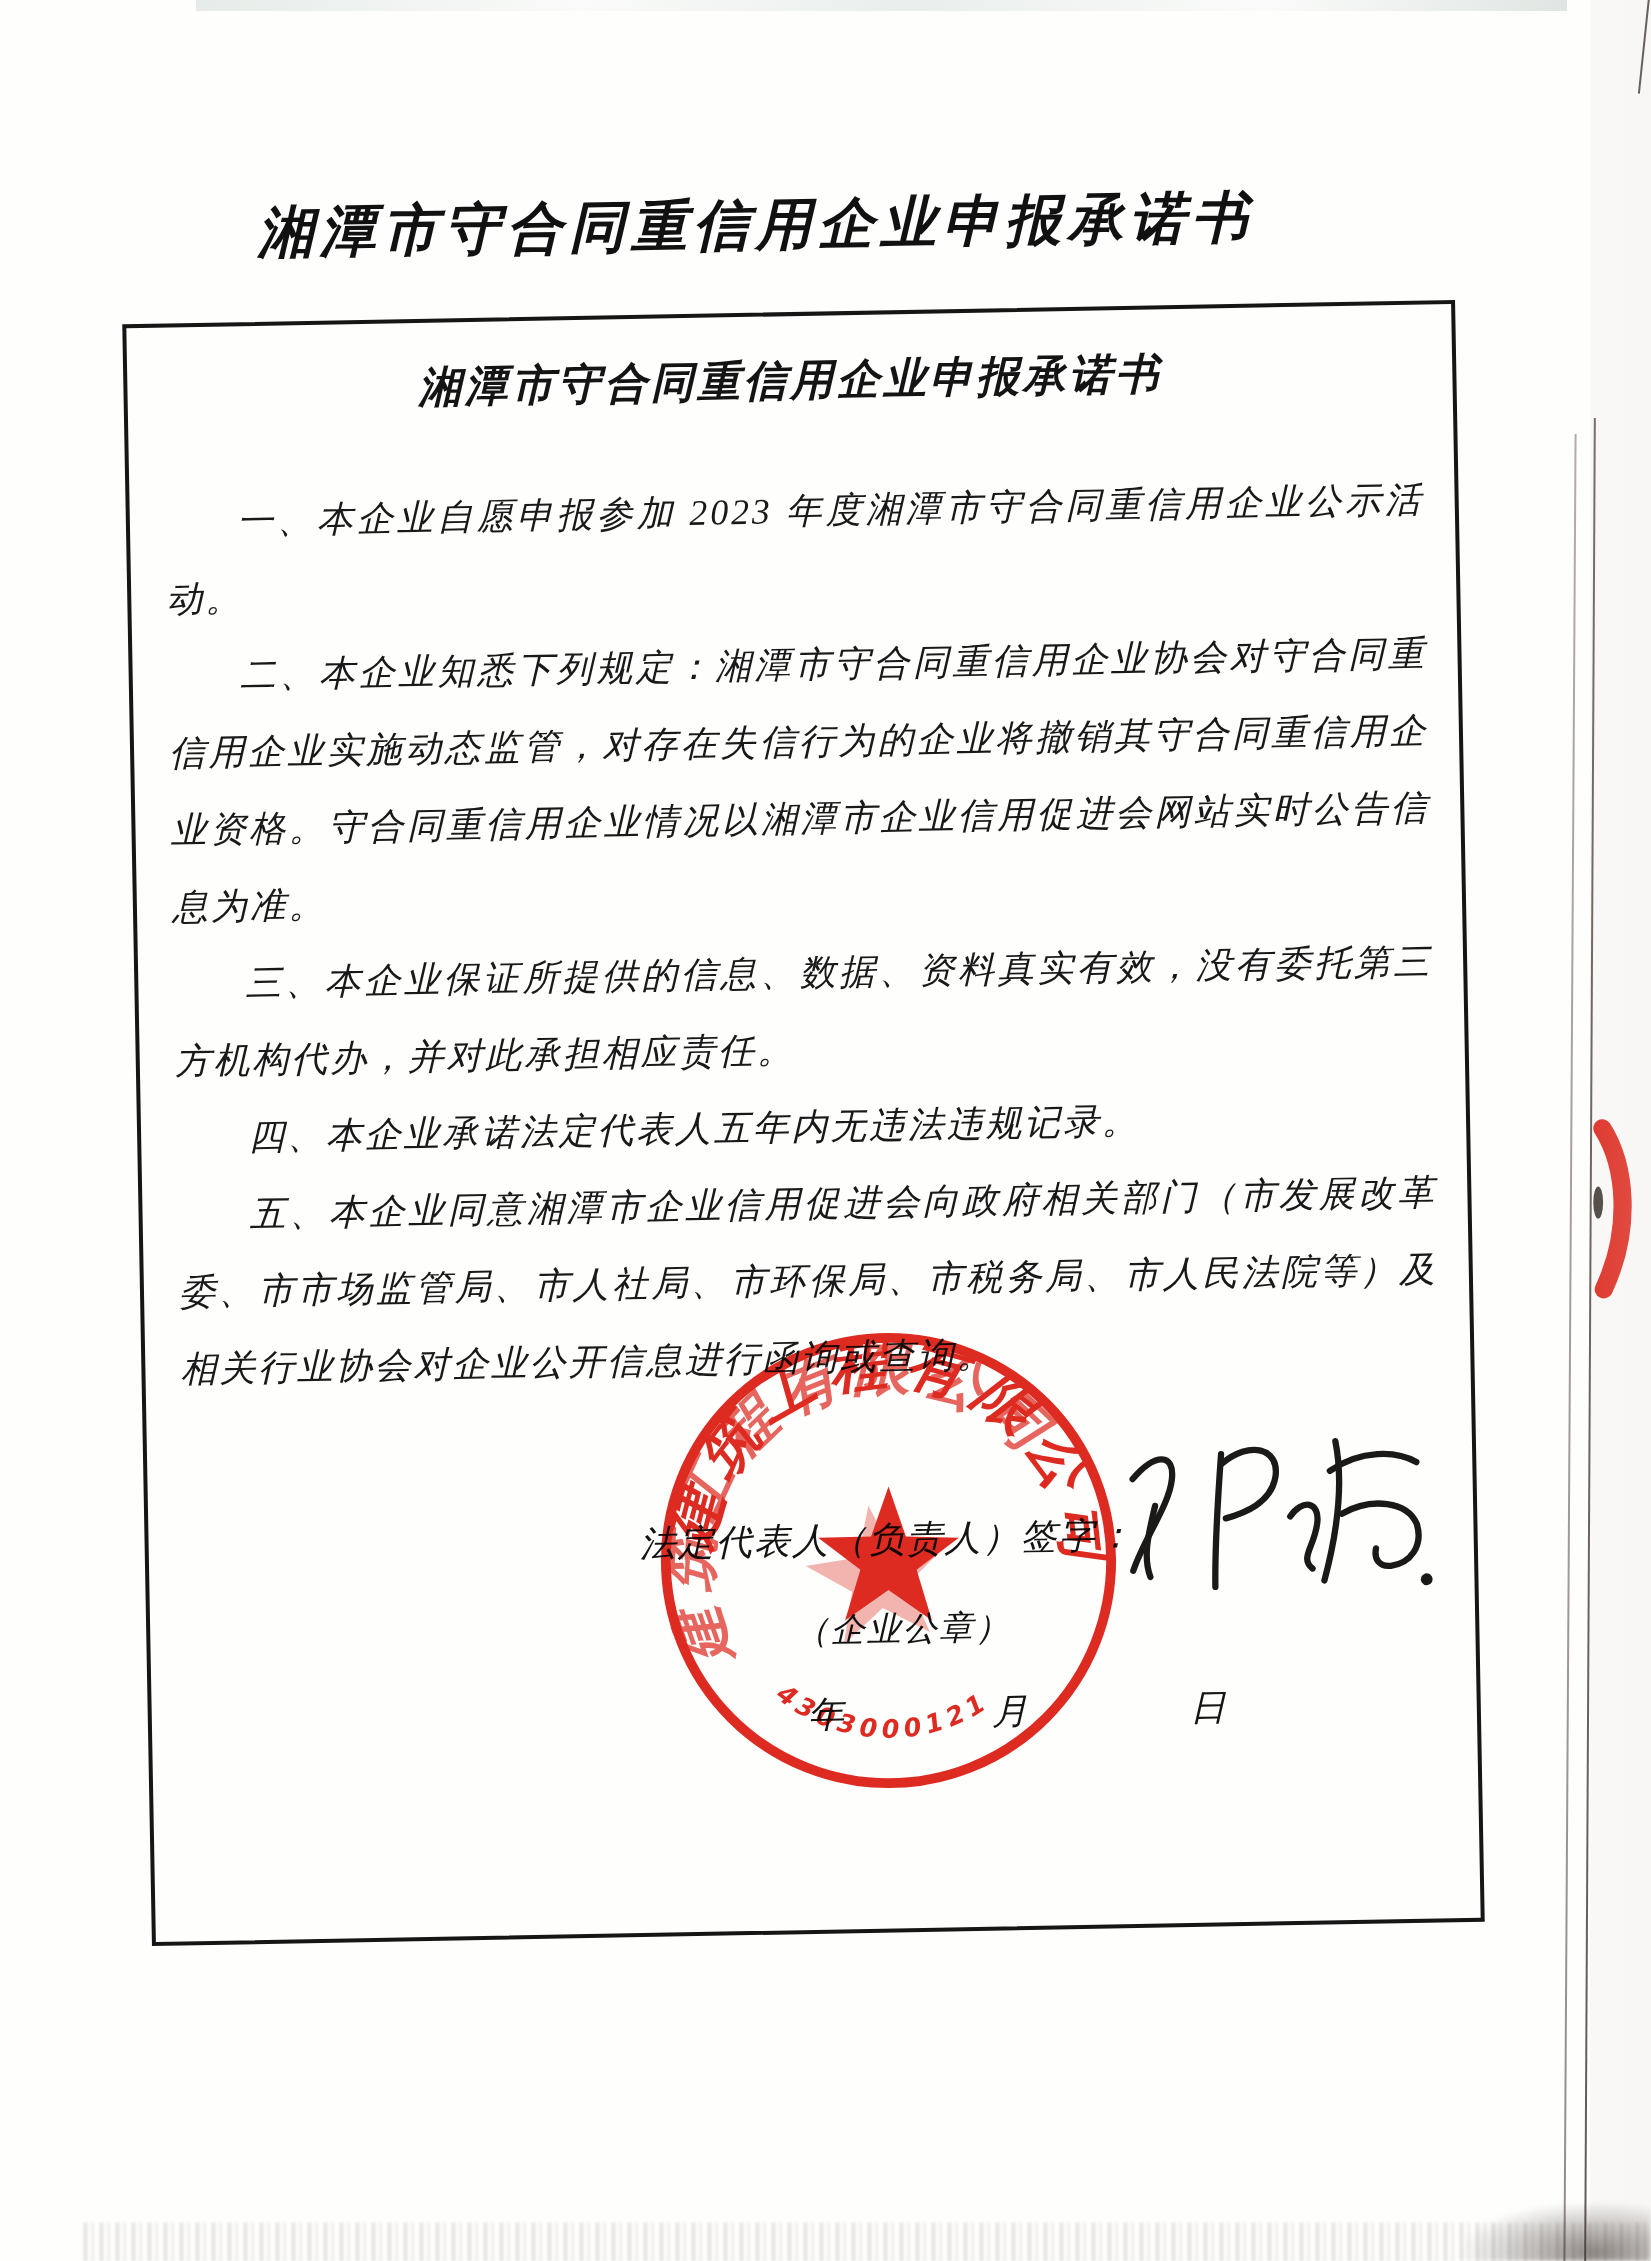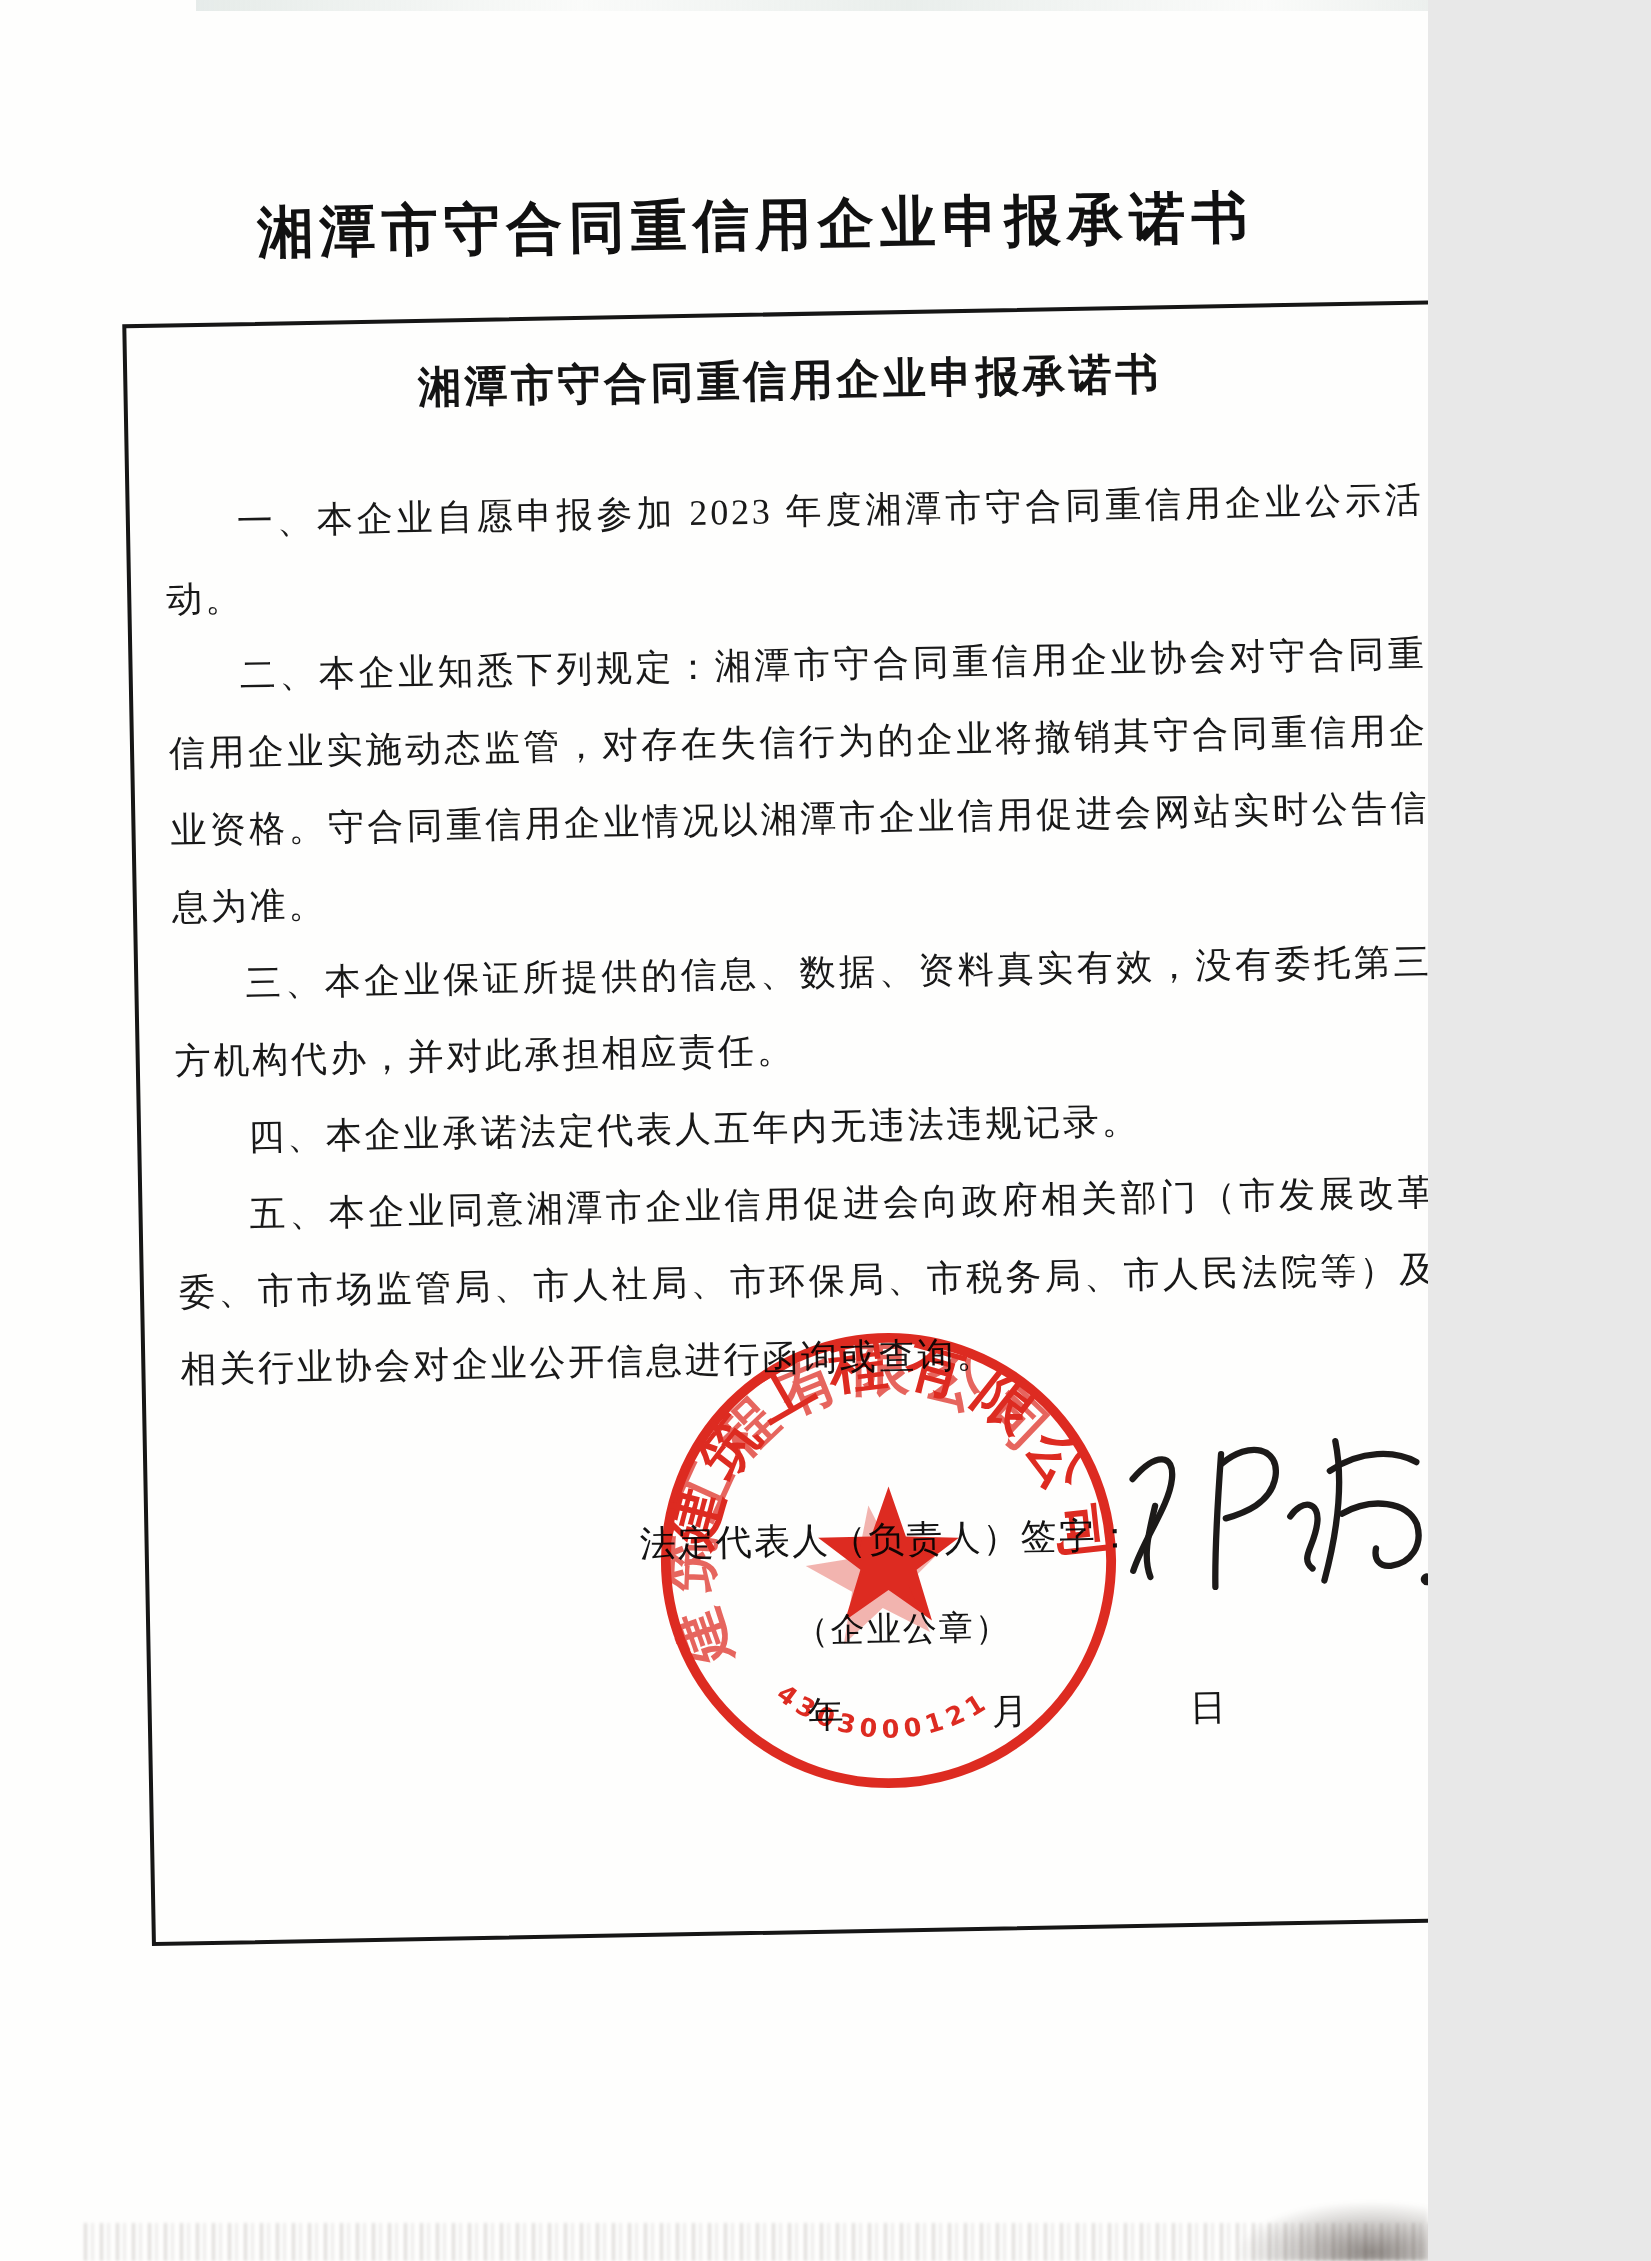--- a/index.html
+++ b/index.html
@@ -1,22 +1,23 @@
 <!DOCTYPE html>
 <html style="font-size:11.2px"><head>
 <meta charset="utf-8">
 <style>
   html,body{margin:0;padding:0;background:#e8e8e8;}
   .page{
     position:relative;
-    width:1428px;height:2261px;
+    width:1651px;height:2261px;
     background:#fefefd;
     overflow:hidden;
     font-family:"Liberation Serif","DejaVu Serif",serif;
     color:#141414;
+    font-style:italic;
   }
   
   .main-title{
     position:absolute;left:63px;top:188px;width:1385px;
     margin:0;text-align:center;
     font-size:56px;font-weight:700;letter-spacing:6.3px;
     transform:rotate(-0.9deg);
     color:#111;
   }
   

